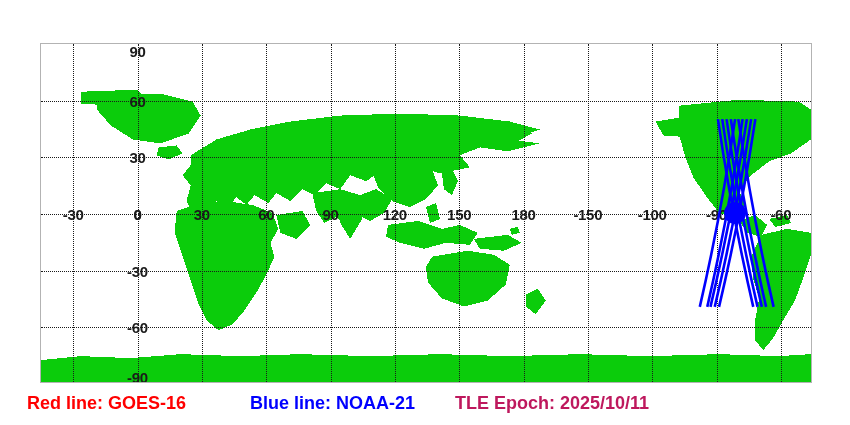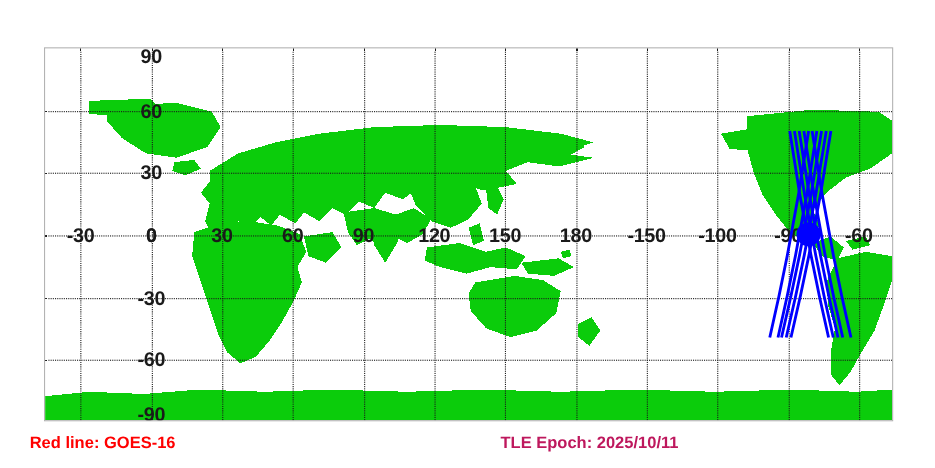--- a/index.html
+++ b/index.html
@@ -57,21 +57,21 @@
     right: 0;
     height: 0;
     border-top: 1px dotted #1a1a1a;
   }
 
   
   .axis-label {
     position: absolute;
     color: #1a1a1a;
     font-family: "Liberation Sans", sans-serif;
-    font-size: 18px;
+    font-size: 15px;
     font-weight: bold;
     line-height: 1;
     white-space: nowrap;
     transform: translate(-50%, -50%);
     letter-spacing: -0.3px;
   }
 
   
   #track-layer {
     position: absolute;
@@ -87,21 +87,21 @@
     position: absolute;
     left: 0;
     top: 392px;
     width: 850px;
     height: 33px;
   }
   .legend-item {
     position: absolute;
     top: 0;
     font-family: "Liberation Sans", sans-serif;
-    font-size: 15px;
+    font-size: 18px;
     font-weight: bold;
     line-height: 22px;
     white-space: nowrap;
   }
   #legend-red  { left: 27px;  color: #ff0000; }
   #legend-blue { left: 250px; color: #0000ff; }
   #legend-tle  { left: 455px; color: #be185d; }
 </style>
 </head>
 <body>
@@ -228,14 +228,15 @@
         </g>
       <circle id="node-marker" cx="695.9" cy="170.0" r="11" fill="#0000ff"></circle>
       <path id="geo-marker" d="M708.7,159.5 A10.5,10.5 0 1,1 708.7,180.5 A8,8 0 1,0 708.7,159.5 Z" fill="#ff0000"></path>
     </svg>
 
   </div>
 </div>
 
 <div id="legend">
   <span class="legend-item" id="legend-red">Red line: GOES-16</span>
+  <span class="legend-item" id="legend-blue">Blue line: NOAA-21</span>
   <span class="legend-item" id="legend-tle">TLE Epoch: 2025/10/11</span>
 </div>
 
 </body></html>

